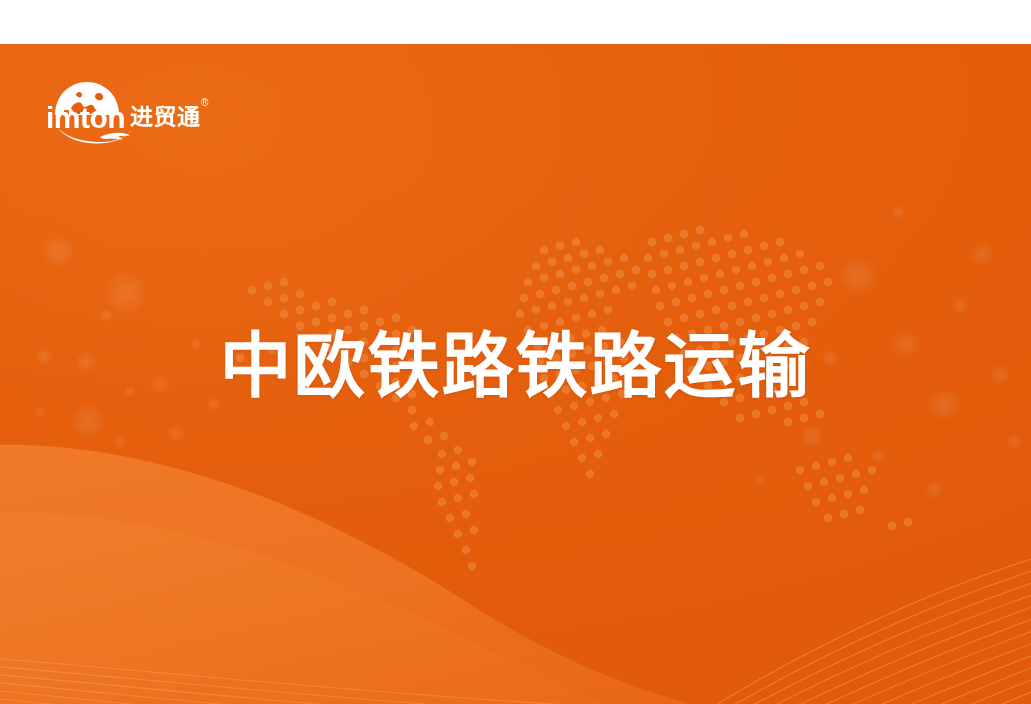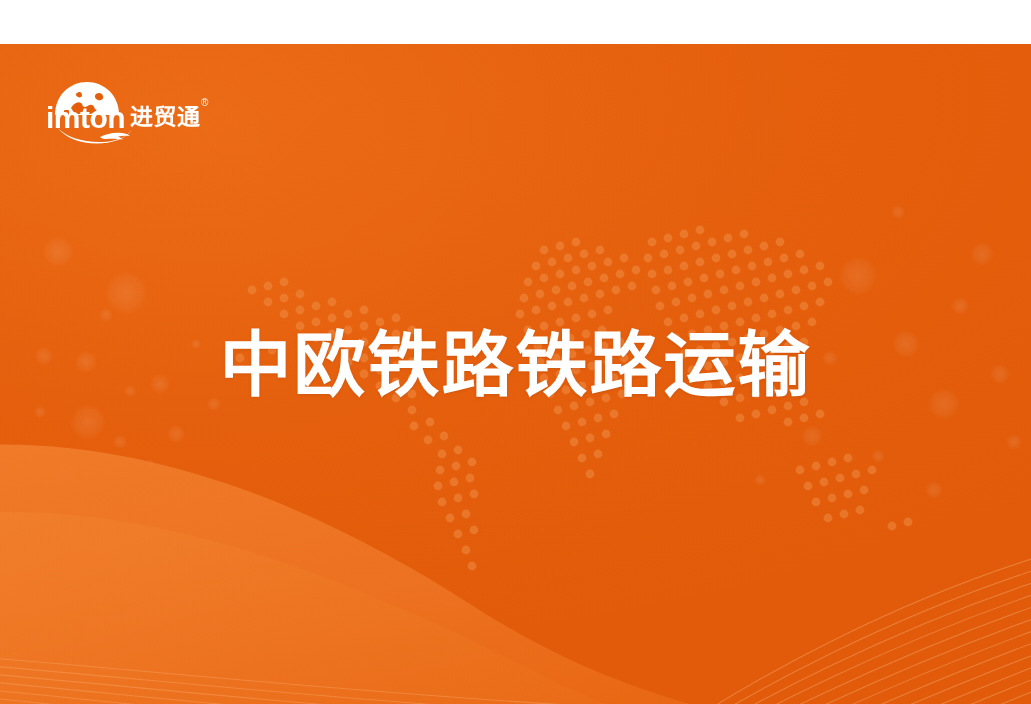--- a/index.html
+++ b/index.html
@@ -71,21 +71,21 @@
   }
   .title-line {
     display: block;
     color: #ffffff;
     font-size: 72px;
     font-weight: bold;
     letter-spacing: 2px;
     line-height: 1.0;
     text-shadow: 0 1px 3px rgba(120,45,0,0.18);
   }
-  .title-line.l1 { margin-bottom: 44px; font-family: Liberation Serif, serif; }
+  .title-line.l1 { margin-bottom: 44px; }
 </style>
 </head>
 <body>
 
 <div class="banner">
 
   <div class="bg-base"></div>
 
   <svg class="bg-svg" viewBox="0 0 1031 704" preserveAspectRatio="none">
     <defs>

